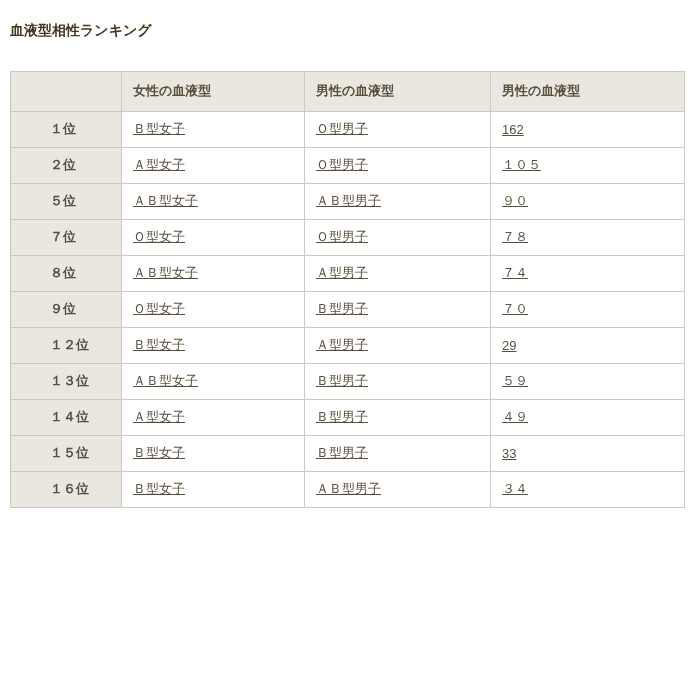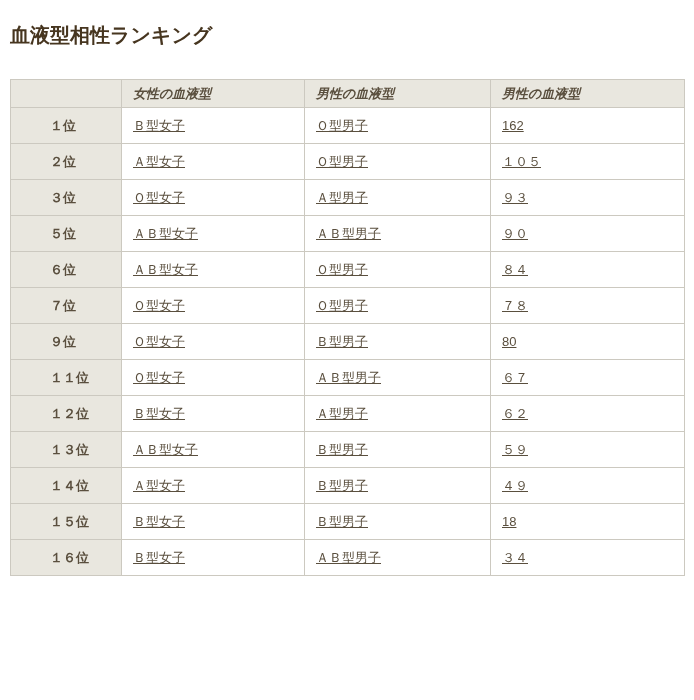--- a/index.html
+++ b/index.html
@@ -16,21 +16,21 @@
     background: #ffffff;
   }
   body {
     width: 694px;
     height: 700px;
     overflow: hidden;
     font-family: "Liberation Sans", "DejaVu Sans", sans-serif;
   }
   .page-title {
     margin: 21px 0 0 10px;
-    font-size: 20px;
+    font-size: 14px;
     font-weight: 700;
     line-height: 1.4;
     color: var(--title-text);
   }
   table.ranking-table {
     border-collapse: collapse;
     table-layout: fixed;
     width: 674px;
     margin: 30px 10px 0 10px;
   }
@@ -41,21 +41,21 @@
   th, td {
     border: 1px solid var(--border);
     font-size: 13px;
     color: var(--cell-text);
     text-align: left;
     vertical-align: middle;
     padding: 0 6px 0 11px;
     overflow: hidden;
     white-space: nowrap;
   }
-  thead tr { height: 28px; font-style: italic; }
+  thead tr { height: 40px; }
   thead th {
     background: var(--header-bg);
     font-weight: 700;
   }
   tbody tr { height: 36px; }
   tbody th.rank-col {
     background: var(--header-bg);
     font-weight: 700;
     padding-left: 39px;
   }
@@ -93,78 +93,66 @@
           <td>Ｏ型男子</td>
           <td>162</td>
         </tr>
         <tr>
           <th class="rank-col" scope="row">２位</th>
           <td>Ａ型女子</td>
           <td>Ｏ型男子</td>
           <td>１０５</td>
         </tr>
         <tr>
-          <th class="rank-col" scope="row">３位</th>
-          <td>Ｏ型女子</td>
-          <td>Ａ型男子</td>
-          <td>９３</td>
-        </tr>
-        <tr>
           <th class="rank-col" scope="row">５位</th>
           <td>ＡＢ型女子</td>
           <td>ＡＢ型男子</td>
           <td>９０</td>
-        </tr>
-        <tr>
-          <th class="rank-col" scope="row">６位</th>
-          <td>ＡＢ型女子</td>
-          <td>Ｏ型男子</td>
-          <td>８４</td>
         </tr>
         <tr>
           <th class="rank-col" scope="row">７位</th>
           <td>Ｏ型女子</td>
           <td>Ｏ型男子</td>
           <td>７８</td>
         </tr>
         <tr>
+          <th class="rank-col" scope="row">８位</th>
+          <td>ＡＢ型女子</td>
+          <td>Ａ型男子</td>
+          <td>７４</td>
+        </tr>
+        <tr>
           <th class="rank-col" scope="row">９位</th>
           <td>Ｏ型女子</td>
           <td>Ｂ型男子</td>
-          <td>80</td>
-        </tr>
-        <tr>
-          <th class="rank-col" scope="row">１１位</th>
-          <td>Ｏ型女子</td>
-          <td>ＡＢ型男子</td>
-          <td>６７</td>
+          <td>７０</td>
         </tr>
         <tr>
           <th class="rank-col" scope="row">１２位</th>
           <td>Ｂ型女子</td>
           <td>Ａ型男子</td>
-          <td>６２</td>
+          <td>29</td>
         </tr>
         <tr>
           <th class="rank-col" scope="row">１３位</th>
           <td>ＡＢ型女子</td>
           <td>Ｂ型男子</td>
           <td>５９</td>
         </tr>
         <tr>
           <th class="rank-col" scope="row">１４位</th>
           <td>Ａ型女子</td>
           <td>Ｂ型男子</td>
           <td>４９</td>
         </tr>
         <tr>
           <th class="rank-col" scope="row">１５位</th>
           <td>Ｂ型女子</td>
           <td>Ｂ型男子</td>
-          <td>18</td>
+          <td>33</td>
         </tr>
         <tr>
           <th class="rank-col" scope="row">１６位</th>
           <td>Ｂ型女子</td>
           <td>ＡＢ型男子</td>
           <td>３４</td>
         </tr>
       </tbody>
   </table>
 </div>

